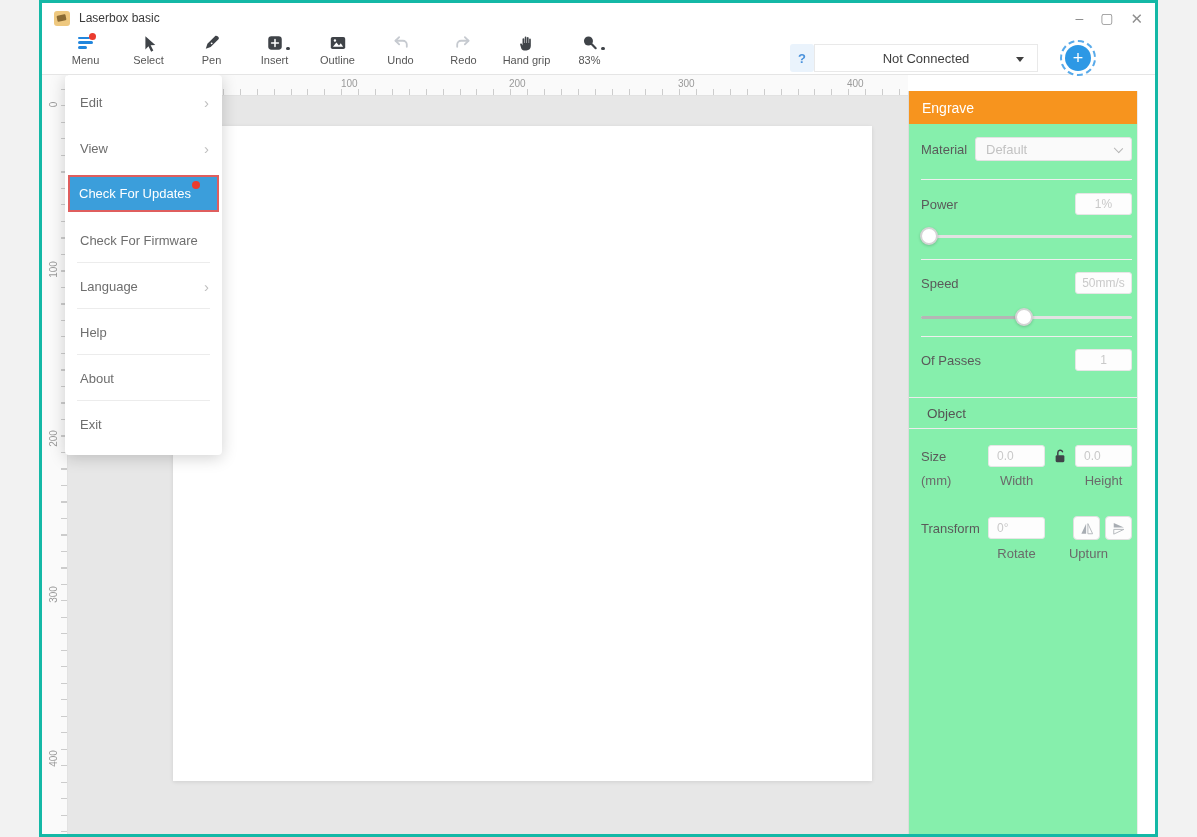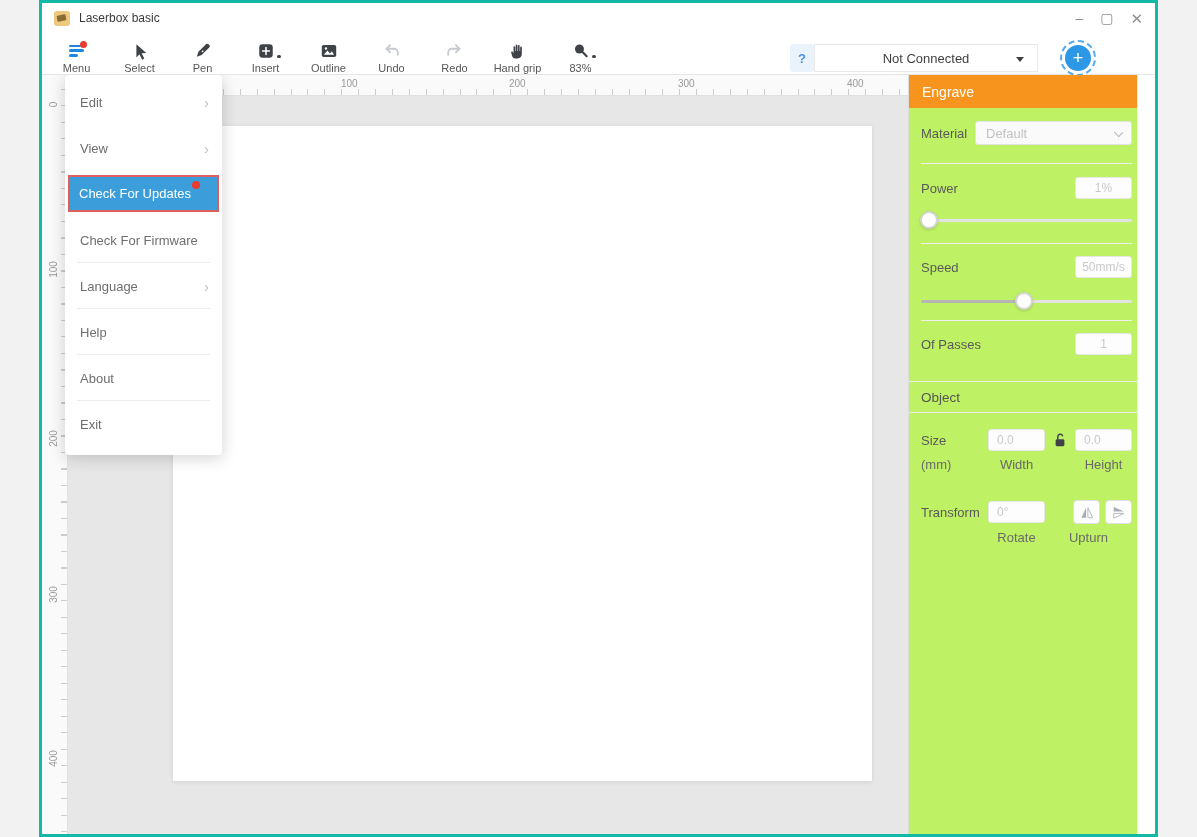--- a/index.html
+++ b/index.html
@@ -14,21 +14,21 @@
   
   .titlebar { height:30px; display:flex; align-items:center; padding:0 12px; background:#fff; }
   .app-icon { width:16px; height:15px; border-radius:3px; background:#eec87f; position:relative; margin-right:9px; }
   .app-icon::after { content:""; position:absolute; left:3px; top:4px; width:9px; height:6px; background:#8a6a33; border-radius:1px; transform:rotate(-12deg); }
   .app-title { font-size:12px; color:#3a3a3a; }
   .win-controls { margin-left:auto; display:flex; align-items:center; gap:17px; color:#8f8f8f; }
   .win-controls span { font-size:14px; line-height:1; cursor:default; }
   .win-controls .close { font-size:15px; }
 
   
-  .toolbar { height:42px; background:#fff; border-bottom:1px solid #e5e5e5; display:flex; align-items:flex-end; padding-left:3px; position:relative; }
+  .toolbar { height:42px; background:#fff; border-bottom:1px solid #e5e5e5; display:flex; align-items:flex-start; padding-left:12px; position:relative; }
   .tool { width:63px; display:flex; flex-direction:column; align-items:center; gap:1px; cursor:default; }
   .ticon { height:20px; display:flex; align-items:center; justify-content:center; position:relative; }
   .tlabel { font-size:11px; color:#565656; white-space:nowrap; }
   .hamburger { position:relative; width:16px; height:13px; }
   .hamburger b { display:block; height:2.4px; background:#2186dd; border-radius:2px; margin-bottom:2.6px; }
   .hamburger b:nth-child(1){ width:12px; }
   .hamburger b:nth-child(2){ width:15px; }
   .hamburger b:nth-child(3){ width:9px; }
   .reddot { position:absolute; width:7px; height:7px; border-radius:50%; background:#ea3b2e; }
   .hamburger .reddot { top:-4px; right:-2px; }
@@ -64,36 +64,36 @@
   .menu-item { height:46px; display:flex; align-items:center; justify-content:space-between;
     padding:0 13px 0 15px; font-size:13px; color:#6e6e6e; position:relative; cursor:default; }
   .menu-item .shortcut { font-size:12px; color:#787878; }
   .menu-item .arrow { font-size:15px; color:#bfbfbf; line-height:1; }
   .menu-item.divided::after { content:""; position:absolute; left:12px; right:12px; bottom:0; height:1px; background:#ececec; }
   .menu-item.update { height:37px; margin:4px 3px 5px; background:#3b9edb; border:2px solid #df5e5e; border-radius:0;
     color:#fff; justify-content:flex-start; padding:0 9px; }
   .menu-item.update .reddot { position:static; width:8px; height:8px; transform:translateY(-9px); margin-left:1px; }
 
   
-  .panel { position:absolute; right:0; top:0; width:247px; bottom:0; background:#bef264; border-left:1px solid #dcdcdc; }
+  .panel { position:absolute; right:0; top:16px; width:247px; bottom:0; background:#86efac; border-left:1px solid #dcdcdc; }
   .gutter { position:absolute; right:0; top:0; bottom:0; width:18px; background:#fff; border-left:1px solid #ececec; }
   .panel-content { position:absolute; left:0; top:0; right:18px; bottom:0; }
   .engrave-header { height:33px; background:#f7941e; color:#fff; font-size:14px; display:flex; align-items:center; padding-left:13px; cursor:pointer; }
   .prow { display:flex; align-items:center; justify-content:space-between; padding:0 5px 4px 12px; }
   .plabel { font-size:13px; color:#5a5a5a; }
   .pinput { width:57px; height:22px; border:1px solid #e6e6e6; border-radius:3px; background:#fdfdfd; color:#c9c9c9; font-size:12px; display:flex; align-items:center; justify-content:center; }
   .pinput.left { justify-content:flex-start; padding-left:8px; }
   .mat-select { width:157px; height:24px; border:1px solid #e2e2e2; border-radius:3px; background:#fafafa; color:#c2c2c2; font-size:13px; display:flex; align-items:center; padding:0 10px; position:relative; }
   .mat-caret { position:absolute; right:9px; top:7px; width:7px; height:7px; border-right:1.5px solid #b5b5b5; border-bottom:1.5px solid #b5b5b5; transform:rotate(45deg) scaleY(.9); }
   .hline { height:1px; background:#efefef; margin:0 5px 0 12px; }
   .slider { position:relative; height:18px; margin:8px 5px 0 12px; cursor:pointer; }
   .slider .track { position:absolute; left:0; right:0; top:7.5px; height:3px; background:#e2e2e2; border-radius:2px; }
   .slider .fill { position:absolute; left:0; top:7.5px; height:3px; background:#b5b5b5; border-radius:2px; }
   .slider .thumb { position:absolute; top:0; width:18px; height:18px; border-radius:50%; background:#fff; border:2px solid #d4d4d4; box-shadow:0 1px 3px rgba(0,0,0,.18); }
-  .object-header { height:32px; border-top:1px solid #ececec; border-bottom:1px solid #ececec; display:flex; align-items:center; padding-left:12px; font-size:13.5px; color:#555; }
+  .object-header { height:32px; border-top:1px solid #ececec; border-bottom:1px solid #ececec; display:flex; align-items:center; padding-left:18px; font-size:13.5px; color:#555; }
   .ogrid { display:grid; grid-template-columns:67px 57px 30px 57px; align-items:center; padding:0 5px 0 12px; }
   .ogrid .c-center { display:flex; justify-content:center; }
   .sublabel { font-size:13px; color:#6a6a6a; }
   .sub-center { text-align:center; }
   .tgrid { display:grid; grid-template-columns:67px 57px 1fr; align-items:center; padding:0 5px 0 12px; }
   .flipbtns { display:flex; justify-content:flex-end; gap:5px; }
   .flipbtn { width:27px; height:24px; border:1px solid #e0e0e0; border-radius:4px; background:#fdfdfd; display:flex; align-items:center; justify-content:center; cursor:pointer; }
 
   .mt13{margin-top:13px;} .mt14{margin-top:14px;} .mt12{margin-top:12px;} .mt10{margin-top:10px;}
   .mt22{margin-top:22px;} .mt16{margin-top:16px;} .mt28{margin-top:28px;} .mt6{margin-top:6px;}

